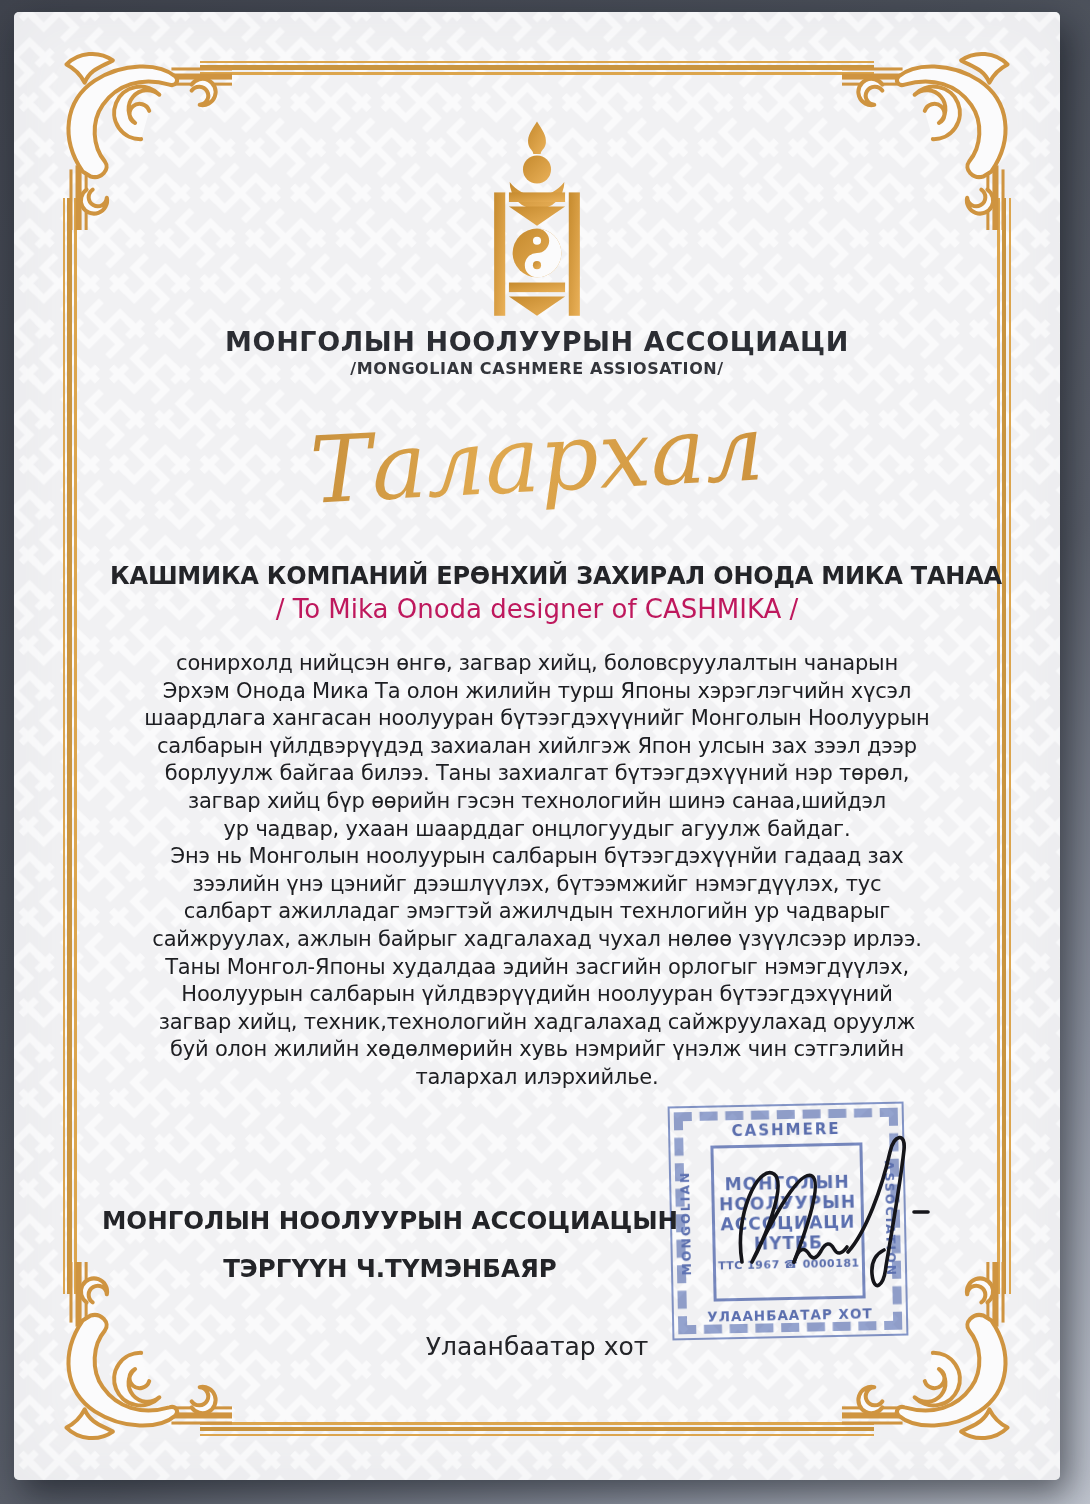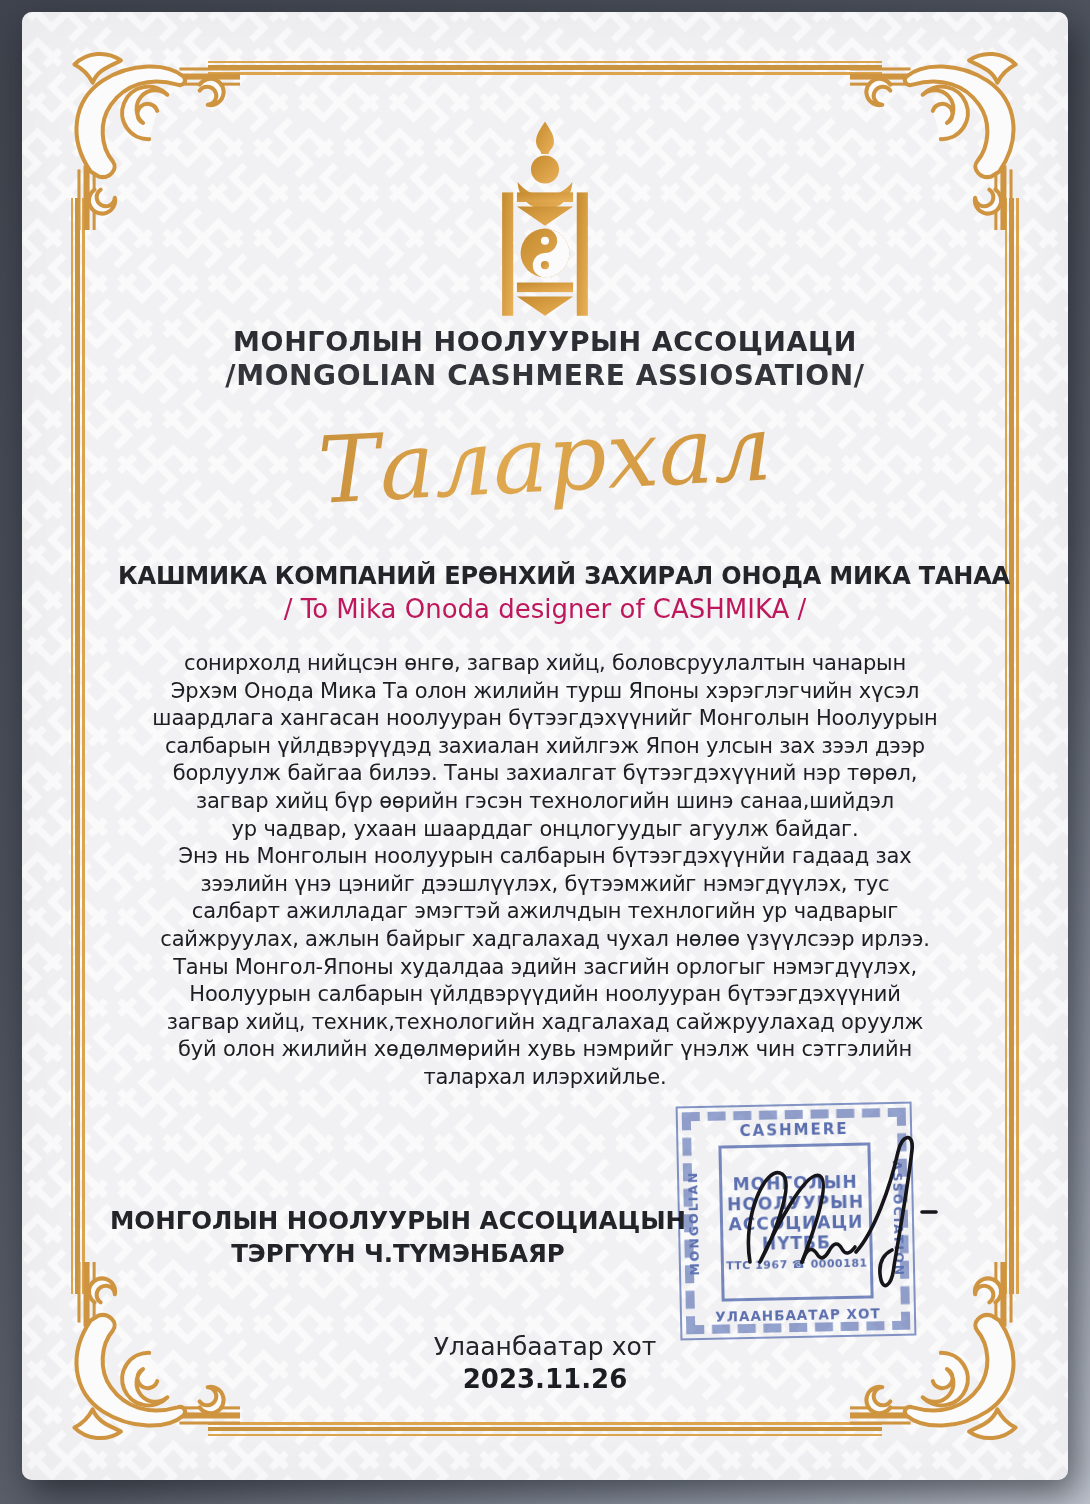--- a/index.html
+++ b/index.html
@@ -2,57 +2,57 @@
 <html><head>
 <meta charset="utf-8">
 <style>
   html,body{margin:0;padding:0;}
   body{
     width:1090px;height:1504px;overflow:hidden;
     background:linear-gradient(135deg,#3f434d 0%,#4a4f59 38%,#5c616c 62%,#8d93a0 82%,#bfc4ce 100%);
     font-family:"DejaVu Sans","Liberation Sans",sans-serif;
   }
   .paper{
-    position:absolute;left:22px;top:12px;width:1046px;height:1468px;
-    background:#fbfbfc;border-radius:10px;overflow:hidden;
+    position:absolute;left:14px;top:12px;width:1046px;height:1468px;
+    background:#fbfbfc;border-radius:5px;overflow:hidden;
     box-shadow:8px 14px 34px rgba(10,12,20,.55), inset 0 0 70px rgba(120,125,140,.14);
   }
   .bg-pattern{position:absolute;inset:0;width:100%;height:100%;}
   
   .edge-h{position:absolute;left:186px;right:186px;height:14px;
     background:linear-gradient(180deg,#dca54d 0 2.5px,rgba(0,0,0,0) 2.5px 4.5px,#c9943f 4.5px 9.5px,rgba(0,0,0,0) 9.5px 11.5px,#dca54d 11.5px 14px);}
   .edge-h.top{top:49px;} .edge-h.bottom{bottom:44px;}
   .edge-v{position:absolute;top:186px;bottom:186px;width:14px;
     background:linear-gradient(90deg,#dca54d 0 2.5px,rgba(0,0,0,0) 2.5px 4.5px,#c9943f 4.5px 9.5px,rgba(0,0,0,0) 9.5px 11.5px,#dca54d 11.5px 14px);}
   .edge-v.left{left:49px;} .edge-v.right{right:49px;}
   .corner{position:absolute;width:212px;height:212px;}
   .corner.tl{left:6px;top:6px;}
   .corner.tr{right:6px;top:6px;transform:scaleX(-1);}
   .corner.bl{left:6px;bottom:6px;transform:scaleY(-1);}
   .corner.br{right:6px;bottom:6px;transform:scale(-1,-1);}
   
   .center{position:absolute;left:0;right:0;text-align:center;}
   .soyombo{position:absolute;left:50%;top:108px;transform:translateX(-50%);height:198px;}
   .org-title{top:314px;font-size:27px;font-weight:700;letter-spacing:.6px;color:#2b2d33;}
-  .org-sub{top:347px;font-size:28px;font-weight:700;letter-spacing:.6px;color:#33353b;}
+  .org-sub{top:347px;font-size:16px;font-weight:700;letter-spacing:.6px;color:#33353b;}
   .script-title{
     top:388px;font-family:"DejaVu Serif","Liberation Serif",serif;
     font-style:italic;font-weight:400;font-size:92px;line-height:120px;
     transform:rotate(-3deg);
     background:linear-gradient(100deg,#a86f24 5%,#e0a94f 45%,#c08432 90%);
     -webkit-background-clip:text;background-clip:text;
     color:#c08b3a;-webkit-text-fill-color:transparent;
   }
   .recipient-mn{top:550px;font-size:24px;font-weight:700;letter-spacing:-.2px;color:#232428;margin-left:38px;}
   .recipient-en{top:582px;font-size:26px;font-weight:500;color:#be185d;}
   .body-block{position:absolute;left:50%;top:638px;transform:translateX(-50%);width:820px;text-align:center;}
   .body-line{font-size:21px;line-height:27.6px;letter-spacing:-.2px;color:#1d1e22;white-space:nowrap;}
   .signatory{position:absolute;left:70px;top:1192px;width:612px;text-align:center;color:#232428;}
   .signatory .l1{font-size:24.5px;font-weight:600;line-height:33px;}
-  .signatory .l2{font-size:24.5px;font-weight:600;line-height:33px;}
+  .signatory .l2{font-size:24.5px;font-weight:600;line-height:33px;margin-top:15px;}
   .signatory .l2 b{font-weight:800;}
   .footer-city{top:1320px;font-size:25px;font-weight:500;color:#232428;}
   .footer-date{top:1352px;font-size:26px;font-weight:800;color:#1c1d21;}
   
   .stamp{
     position:absolute;left:656px;top:1092px;width:232px;height:230px;
     transform:rotate(-1.2deg);opacity:.9;mix-blend-mode:multiply;filter:blur(.3px);
     color:#4d64ad;border:2px solid rgba(88,112,182,.8);
   }
   .stamp-ring{position:absolute;inset:4px;border:9px dashed rgba(90,114,184,.7);}
@@ -203,15 +203,14 @@
   <svg class="signature-svg" width="250" height="190" viewBox="0 0 250 190">
     <g fill="none" stroke="#15151a" stroke-width="3.6" stroke-linecap="round" stroke-linejoin="round">
       <path d="M28,138 C20,92 44,40 60,50 C74,60 48,120 38,138 C52,108 84,44 98,52 C110,60 86,122 80,138"></path>
       <path d="M80,138 q7,-20 15,-8 q5,9 12,-3 q7,-13 13,-2 q5,9 13,-2"></path>
       <path d="M134,128 C152,108 168,64 176,28 C180,10 192,8 190,26 C186,62 176,118 172,142 C170,162 160,170 158,150 C157,138 162,130 170,126"></path>
       <path d="M200,88 h14"></path>
     </g>
   </svg>
 
   <div class="center footer-city">Улаанбаатар хот</div>
-  <div class="center footer-date">2023.11.26</div>
 
 </div>
 
 </body></html>

